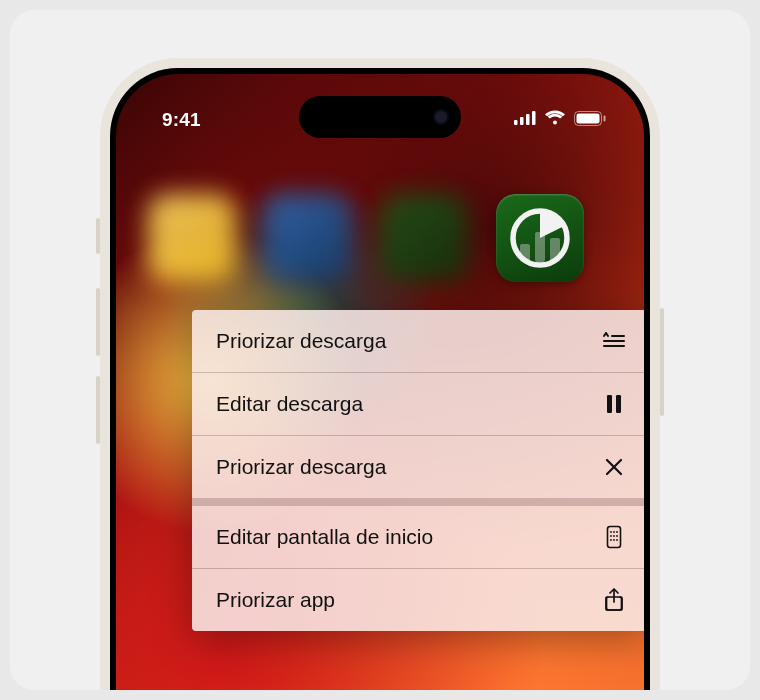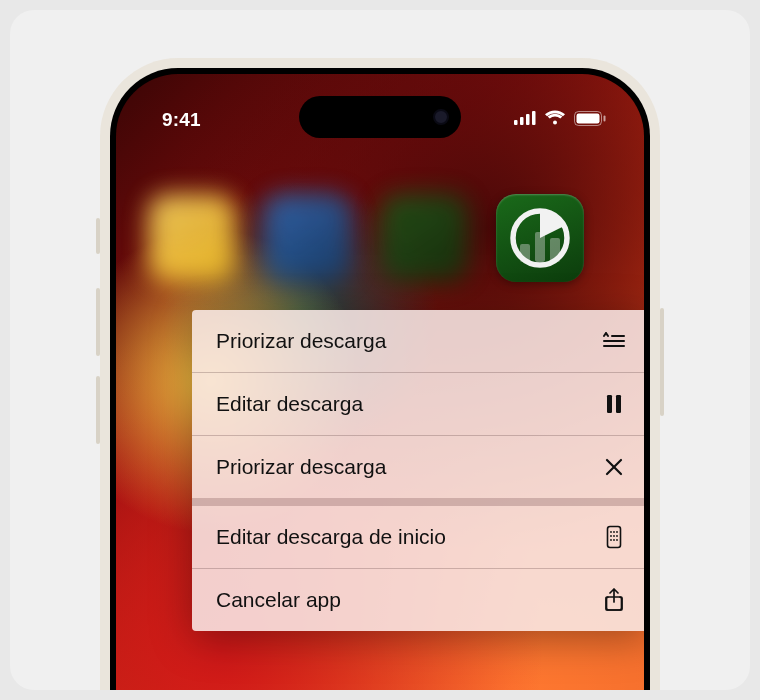--- a/index.html
+++ b/index.html
@@ -261,39 +261,39 @@
             <span>Priorizar descarga</span>
             <span class="menu-icon">
               <svg width="18" height="18" viewBox="0 0 18 18" stroke="#111" stroke-width="2.2" stroke-linecap="round">
                   <line x1="2" y1="2" x2="16" y2="16"></line>
                   <line x1="16" y1="2" x2="2" y2="16"></line>
                 </svg>
             </span>
           </div>
           <div class="menu-sep-thick"></div>
           <div class="menu-item">
-            <span>Editar descarga de inicio</span>
+            <span>Editar pantalla de inicio</span>
             <span class="menu-icon">
               <svg width="16" height="24" viewBox="0 0 16 24" fill="none" stroke="#111" stroke-width="1.6">
                 <rect x="1.5" y="1.5" width="13" height="21" rx="2.5"></rect>
                 <circle cx="5" cy="7" r="0.9" fill="#111" stroke="none"></circle>
                 <circle cx="8" cy="7" r="0.9" fill="#111" stroke="none"></circle>
                 <circle cx="11" cy="7" r="0.9" fill="#111" stroke="none"></circle>
                 <circle cx="5" cy="11" r="0.9" fill="#111" stroke="none"></circle>
                 <circle cx="8" cy="11" r="0.9" fill="#111" stroke="none"></circle>
                 <circle cx="11" cy="11" r="0.9" fill="#111" stroke="none"></circle>
                 <circle cx="5" cy="15" r="0.9" fill="#111" stroke="none"></circle>
                 <circle cx="8" cy="15" r="0.9" fill="#111" stroke="none"></circle>
                 <circle cx="11" cy="15" r="0.9" fill="#111" stroke="none"></circle>
               </svg>
             </span>
           </div>
           <div class="menu-sep-thin"></div>
           <div class="menu-item">
-            <span>Cancelar app</span>
+            <span>Priorizar app</span>
             <span class="menu-icon">
               <svg width="18" height="24" viewBox="0 0 18 24" fill="none" stroke="#111" stroke-width="1.7" stroke-linecap="round" stroke-linejoin="round">
                 <polyline points="5,5 9,1 13,5"></polyline>
                 <line x1="9" y1="1.5" x2="9" y2="14"></line>
                 <path d="M3 9h-1a1 1 0 00-1 1v11a1 1 0 001 1h14a1 1 0 001-1V10a1 1 0 00-1-1h-1" fill="none"></path>
                 <rect x="1.5" y="9" width="15" height="13" rx="2"></rect>
               </svg>
             </span>
           </div>
         </div>

